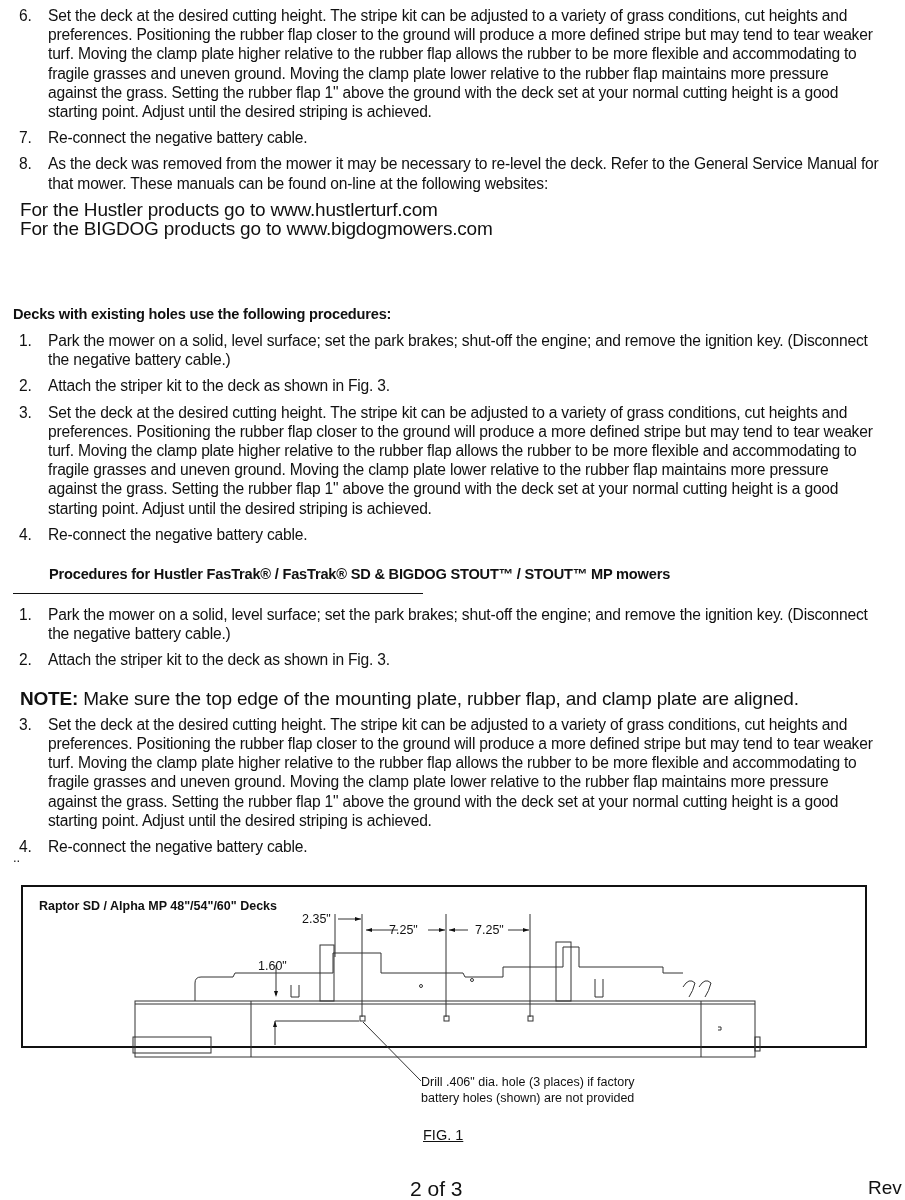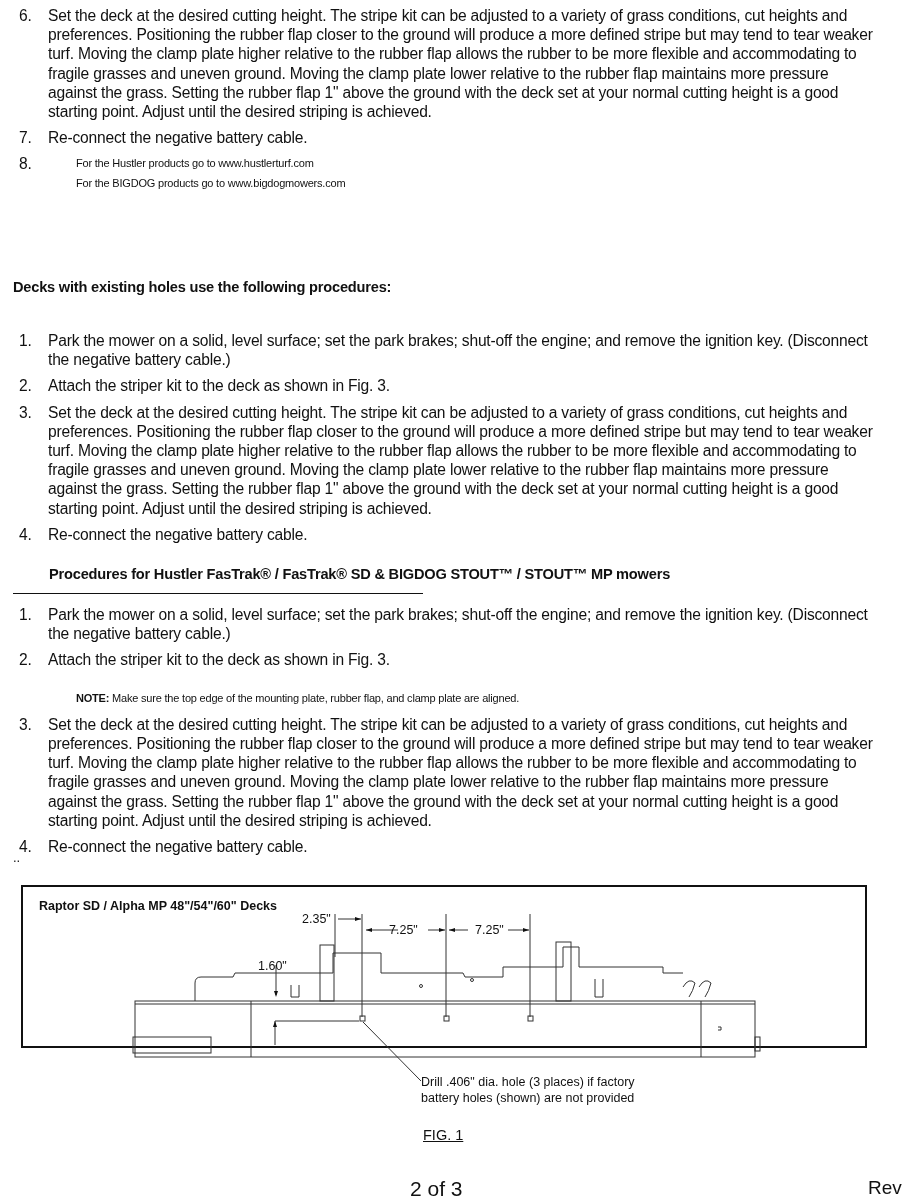--- a/index.html
+++ b/index.html
@@ -3,21 +3,21 @@
 <meta charset="utf-8">
 <style>
   html, body { margin: 0; padding: 0; background: #ffffff; }
   body {
     width: 905px; height: 1200px; position: relative; overflow: hidden;
     font-family: "Liberation Sans", sans-serif; color: #111;
   }
   .list { position: absolute; left: 0; width: 905px; }
   .item { position: relative; padding-left: 48px; padding-right: 24px; font-size: 15.6px; line-height: 19.2px; letter-spacing: -0.2px; }
   .item .num { position: absolute; left: 19px; top: 0; }
-  .sub { padding-left: 76px; font-size: 11px; line-height: 19.2px; letter-spacing: -0.2px; }
+  .sub { padding-left: 20px; font-size: 19px; line-height: 19.2px; letter-spacing: -0.2px; }
   .heading { position: absolute; left: 13px; font-weight: bold; font-size: 14.6px; letter-spacing: -0.2px; }
   .rule { position: absolute; left: 13px; width: 410px; height: 0; border-top: 1.5px solid #111; }
   .dots { position: absolute; left: 13px; font-size: 13px; }
   .figure-box { position: absolute; left: 21px; top: 885px; width: 846px; height: 163px; border: 2px solid #111; box-sizing: border-box; }
   .fig-title { position: absolute; left: 16px; top: 12px; font-weight: bold; font-size: 12.5px; }
   .dim { position: absolute; font-size: 12.5px; }
   .callout { position: absolute; left: 398px; top: 187px; font-size: 12.5px; line-height: 16px; }
   .fig-caption { position: absolute; left: 423px; top: 1127px; font-size: 14.5px; text-decoration: underline; }
   .footer-page { position: absolute; left: 410px; top: 1177px; font-size: 21px; }
   .footer-rev { position: absolute; left: 868px; top: 1177px; font-size: 19px; }
@@ -30,26 +30,27 @@
   <div class="item">
     <span class="num">6.</span>
     <span>Set the deck at the desired cutting height. The stripe kit can be adjusted to a variety of grass conditions, cut heights and preferences. Positioning the rubber flap closer to the ground will produce a more defined stripe but may tend to tear weaker turf. Moving the clamp plate higher relative to the rubber flap allows the rubber to be more flexible and accommodating to fragile grasses and uneven ground. Moving the clamp plate lower relative to the rubber flap maintains more pressure against the grass. Setting the rubber flap 1" above the ground with the deck set at your normal cutting height is a good starting point. Adjust until the desired striping is achieved.</span>
   </div>
   <div class="item" style="margin-top:7px;">
     <span class="num">7.</span>
     <span>Re-connect the negative battery cable.</span>
   </div>
   <div class="item" style="margin-top:7px;">
     <span class="num">8.</span>
+    <span>As the deck was removed from the mower it may be necessary to re-level the deck. Refer to the General Service Manual for that mower. These manuals can be found on-line at the following websites:</span>
   </div>
   <div class="sub" style="margin-top:7px;">For the Hustler products go to www.hustlerturf.com</div>
   <div class="sub" style="">For the BIGDOG products go to www.bigdogmowers.com</div>
 </div>
 
-<div class="heading" style="top:279px;">Decks with existing holes use the following procedures:</div>
+<div class="heading" style="top:306px;">Decks with existing holes use the following procedures:</div>
 <div class="list" style="top:331px;">
   <div class="item">
     <span class="num">1.</span>
     <span>Park the mower on a solid, level surface; set the park brakes; shut-off the engine; and remove the ignition key. (Disconnect the negative battery cable.)</span>
   </div>
   <div class="item" style="margin-top:7px;">
     <span class="num">2.</span>
     <span>Attach the striper kit to the deck as shown in Fig. 3.</span>
   </div>
   <div class="item" style="margin-top:7px;">

